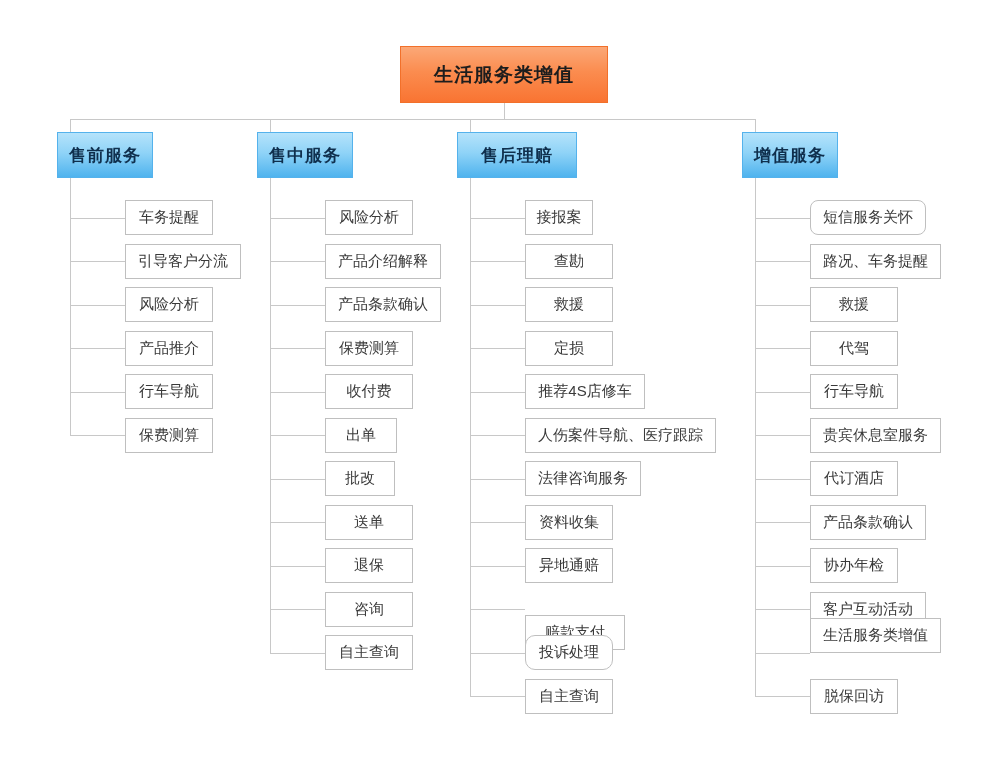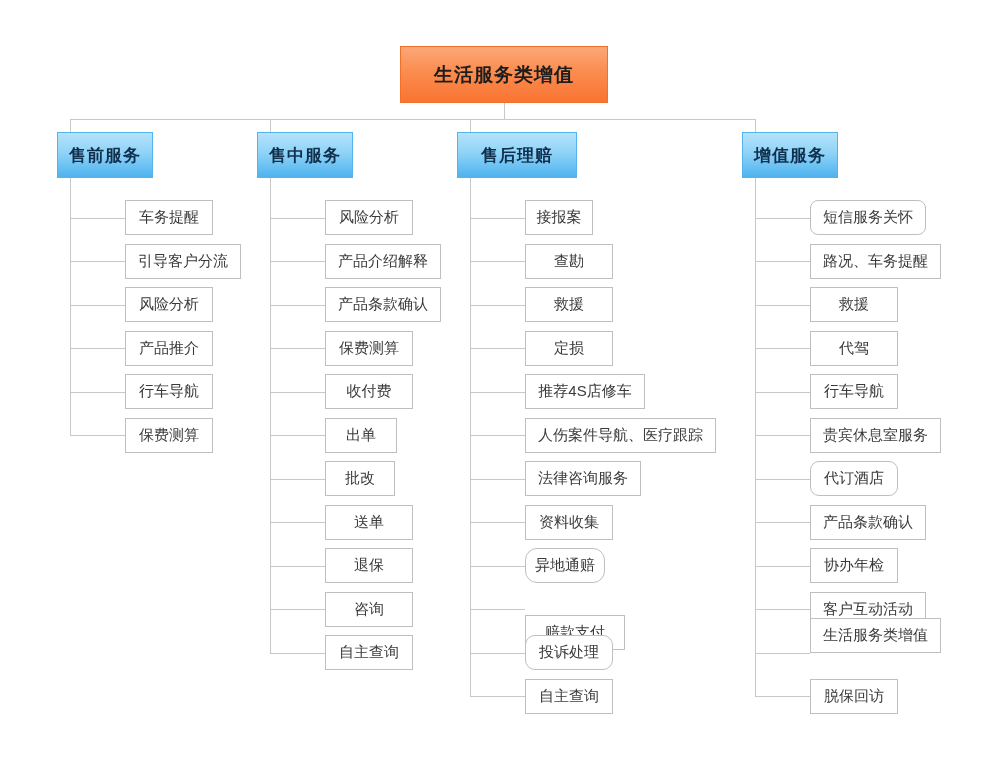--- a/index.html
+++ b/index.html
@@ -226,21 +226,21 @@
       </div>
       <div class="leaf-node" style="left: 525px; top: 418px; width: 191px;">
         <span>人伤案件导航、医疗跟踪</span>
       </div>
       <div class="leaf-node" style="left: 525px; top: 461px; width: 116px;">
         <span>法律咨询服务</span>
       </div>
       <div class="leaf-node" style="left: 525px; top: 505px; width: 88px;">
         <span>资料收集</span>
       </div>
-      <div class="leaf-node" style="left: 525px; top: 548px; width: 80px; border-radius: 12px;">
+      <div class="leaf-node" style="left: 525px; top: 548px; width: 88px;">
         <span>异地通赔</span>
       </div>
       <div class="leaf-node" style="left: 525px; top: 592px; width: 100px; margin-top: 23px;">
         <span>赔款支付</span>
       </div>
       <div class="leaf-node" style="left: 525px; top: 635px; width: 88px; border-radius: 10px;">
         <span>投诉处理</span>
       </div>
       <div class="leaf-node" style="left: 525px; top: 679px; width: 88px;">
         <span>自主查询</span>
@@ -259,21 +259,21 @@
       </div>
       <div class="leaf-node" style="left: 810px; top: 331px; width: 88px;">
         <span>代驾</span>
       </div>
       <div class="leaf-node" style="left: 810px; top: 374px; width: 88px;">
         <span>行车导航</span>
       </div>
       <div class="leaf-node" style="left: 810px; top: 418px; width: 131px;">
         <span>贵宾休息室服务</span>
       </div>
-      <div class="leaf-node" style="left: 810px; top: 461px; width: 88px; border-radius: 9px;">
+      <div class="leaf-node" style="left: 810px; top: 461px; width: 88px;">
         <span>代订酒店</span>
       </div>
       <div class="leaf-node" style="left: 810px; top: 505px; width: 116px;">
         <span>产品条款确认</span>
       </div>
       <div class="leaf-node" style="left: 810px; top: 548px; width: 88px;">
         <span>协办年检</span>
       </div>
       <div class="leaf-node" style="left: 810px; top: 592px; width: 116px;">
         <span>客户互动活动</span>

